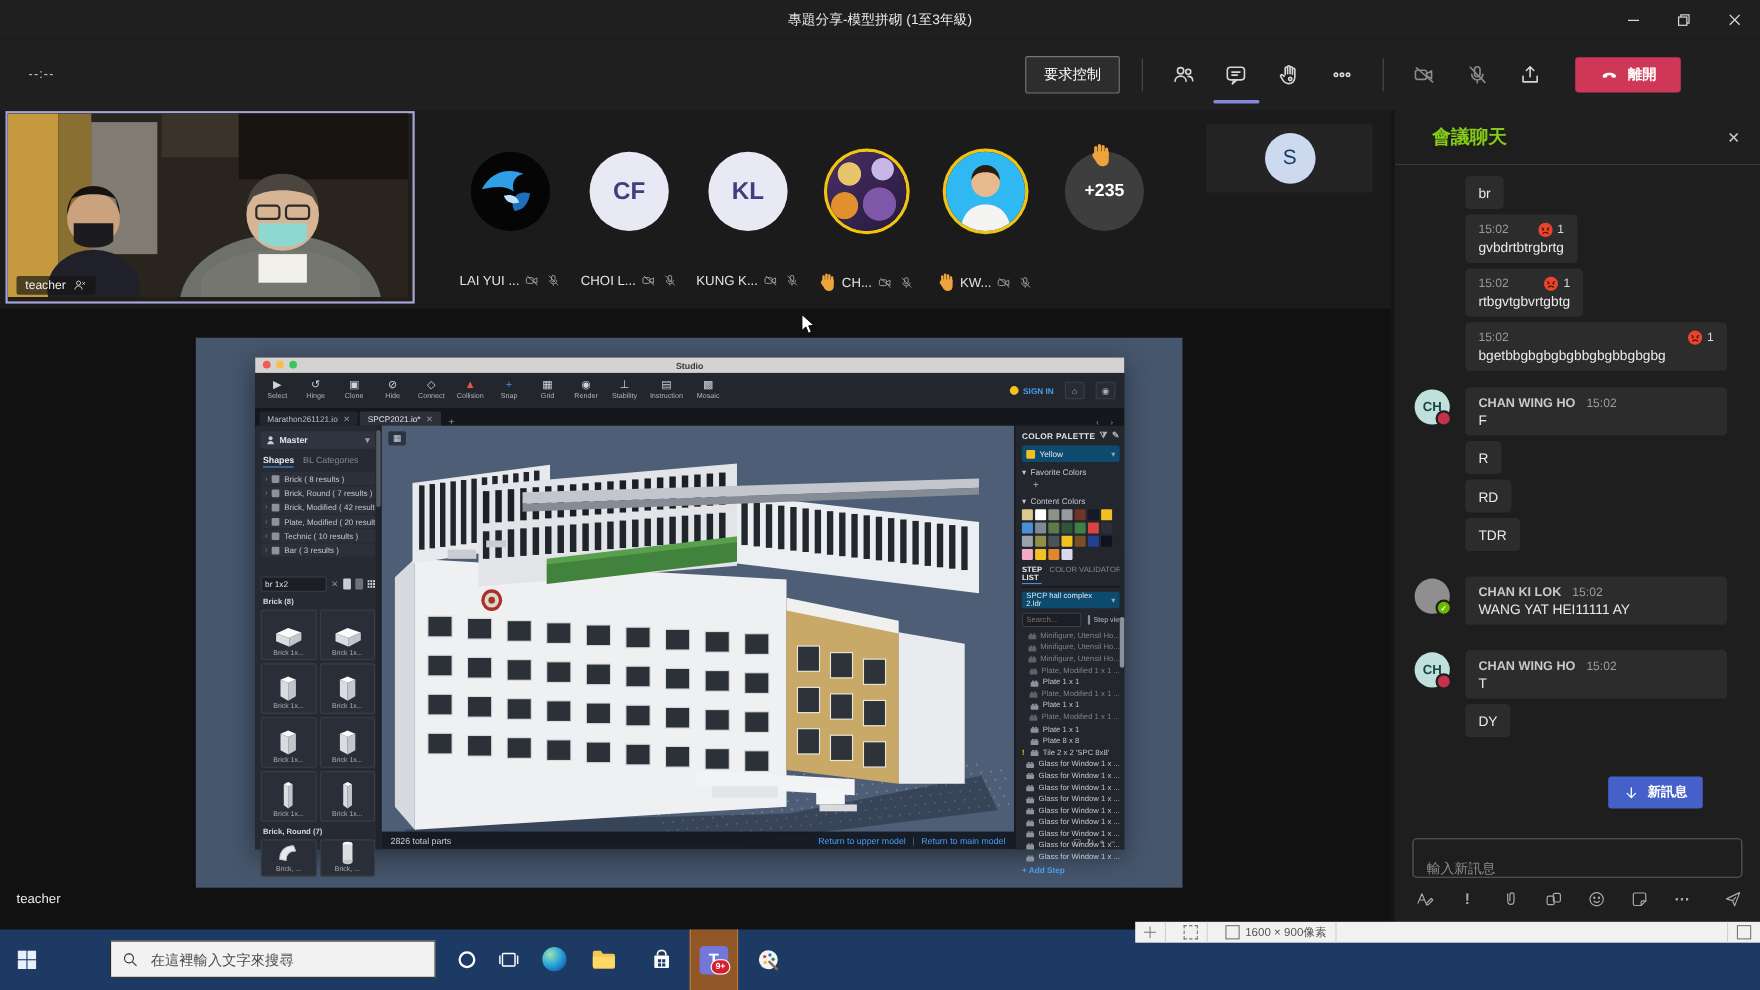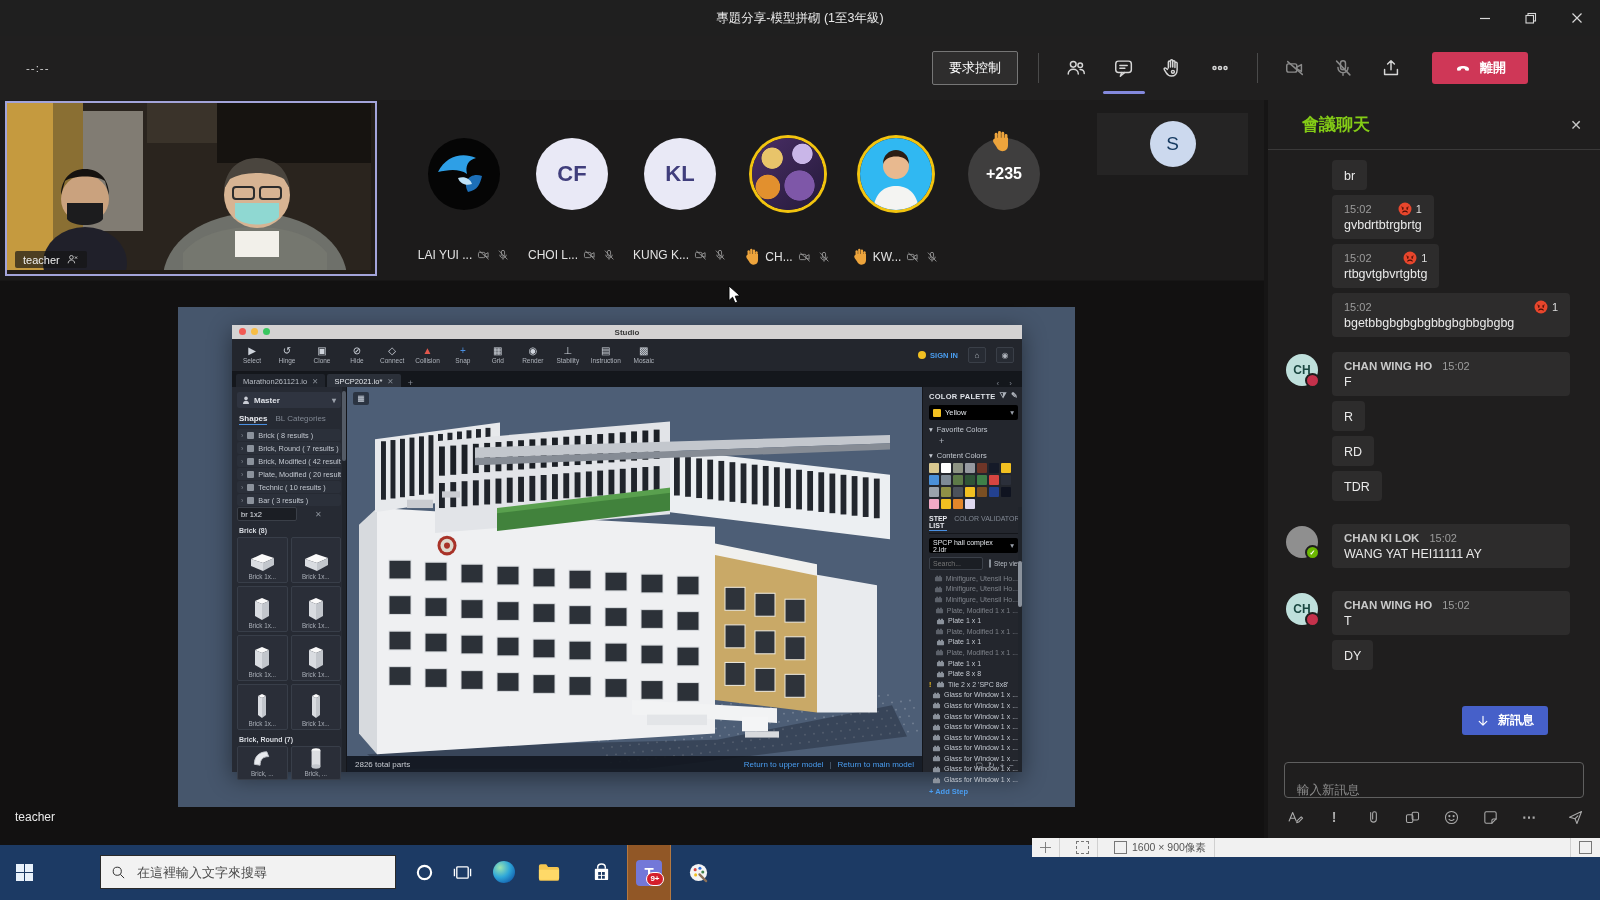--- a/index.html
+++ b/index.html
@@ -71,42 +71,42 @@
   .lpanel{width:115px;background:#262a33;border-right:1px solid #14161b;position:relative;padding:5px 5px 0 5px;box-sizing:border-box;}
   .master{height:16px;background:#2f3440;border-radius:2px;display:flex;align-items:center;gap:4px;padding:0 5px;font-size:8px;font-weight:bold;color:#dfe2e8;}
   .master .car{margin-left:auto;color:#9aa0aa;}
   .ltabs{display:flex;gap:8px;margin:6px 2px 4px 2px;font-size:8px;}
   .ltab-a{color:#e8eaef;font-weight:bold;border-bottom:1.5px solid #4a90e2;padding-bottom:1px;}
   .ltab-b{color:#818893;}
   .cats{display:flex;flex-direction:column;gap:1px;}
   .cat{display:flex;align-items:center;gap:4px;background:#2b303a;border-radius:2px;height:12px;padding:0 4px;font-size:7.3px;color:#c3c8d0;white-space:nowrap;overflow:hidden;}
   .cat .car{color:#7d838d;font-size:7px;}
   .cat .cub{width:7px;height:7px;background:#8b929c;border-radius:1px;flex:none;}
-  .lsearch{margin-top:1px;display:flex;align-items:center;gap:18px;}
+  .lsearch{margin-top:18px;display:flex;align-items:center;gap:4px;}
   .lsearch input{width:52px;height:12px;background:#1b1e24;border:1px solid #3a3f48;border-radius:2px;color:#dfe2e8;font-size:7.5px;padding:0 3px;font-family:inherit;}
   .lsearch .x{color:#8a9099;font-size:8px;}
   .fico{width:10px;height:10px;background:#c9ccd4;border-radius:1px;}
   .fico.b{background:#6e747e;}
   .ph{font-size:7px;font-weight:bold;color:#d6d9df;margin:6px 2px 3px 2px;}
   .pgrid{display:grid;grid-template-columns:1fr 1fr;gap:3px;}
   .ptile{background:#2a2e38;border:1px solid #383e49;border-radius:2px;height:42px;display:flex;flex-direction:column;align-items:center;justify-content:flex-end;padding-bottom:2px;}
   .ptile .lbl{font-size:6.3px;color:#a9aeb7;}
   .lscroll{position:absolute;right:0;top:0;bottom:0;width:4px;background:#20242b;}
   .lscroll .th{position:absolute;top:4px;left:0;width:4px;height:70px;border-radius:2px;background:#545b66;}
   
   .viewport{flex:1;position:relative;background:#4d5e76;overflow:hidden;}
   .vp-btn{position:absolute;left:6px;top:5px;width:16px;height:13px;background:#2b3442;border-radius:2px;color:#cfd6e0;font-size:8px;display:flex;align-items:center;justify-content:center;}
   .vp-status{position:absolute;left:0;right:0;bottom:0;height:16px;background:rgba(16,20,28,.88);display:flex;align-items:center;padding:0 8px;font-size:8px;color:#c8ccd2;}
   .vp-links{margin-left:auto;display:flex;gap:6px;align-items:center;color:#4a9df0;}
   .vp-links .sep{color:#5a6b80;}
   
   .rpanel{width:100px;background:#23262d;border-left:1px solid #14161b;position:relative;padding:4px 4px 0 6px;box-sizing:border-box;font-size:7.5px;}
   .rp-head{display:flex;align-items:center;font-size:7.5px;font-weight:bold;color:#dfe2e8;letter-spacing:.3px;}
   .rp-head .ricons{margin-left:auto;display:flex;gap:4px;color:#aeb3bb;font-size:8px;}
-  .rp-drop{margin-top:4px;height:15px;background:#000000;border-radius:2px;display:flex;align-items:center;gap:4px;padding:0 4px;color:#e2e5ea;}
+  .rp-drop{margin-top:4px;height:15px;background:#0c4a6e;border-radius:2px;display:flex;align-items:center;gap:4px;padding:0 4px;color:#e2e5ea;}
   .rp-drop .sw{width:8px;height:8px;background:#f2c021;border-radius:1px;}
   .rp-drop .car{margin-left:auto;color:#9aa0aa;}
   .rp-sec{margin-top:5px;color:#c3c8d0;display:flex;align-items:center;gap:4px;}
   .rp-plus{color:#aeb3bb;margin:2px 0 0 10px;font-size:9px;}
   .cgrid{margin-top:3px;display:flex;flex-direction:column;gap:2px;}
   .crow{display:flex;gap:2px;}
   .csw{width:10px;height:10px;border-radius:1px;}
   .rtabs{display:flex;gap:7px;margin-top:6px;border-bottom:1px solid #14161b;padding-bottom:2px;}
   .rtab-a{color:#e8eaef;font-weight:bold;border-bottom:1.5px solid #4a90e2;padding-bottom:1px;font-size:7px;}
   .rtab-b{color:#818893;font-size:7px;white-space:nowrap;}

